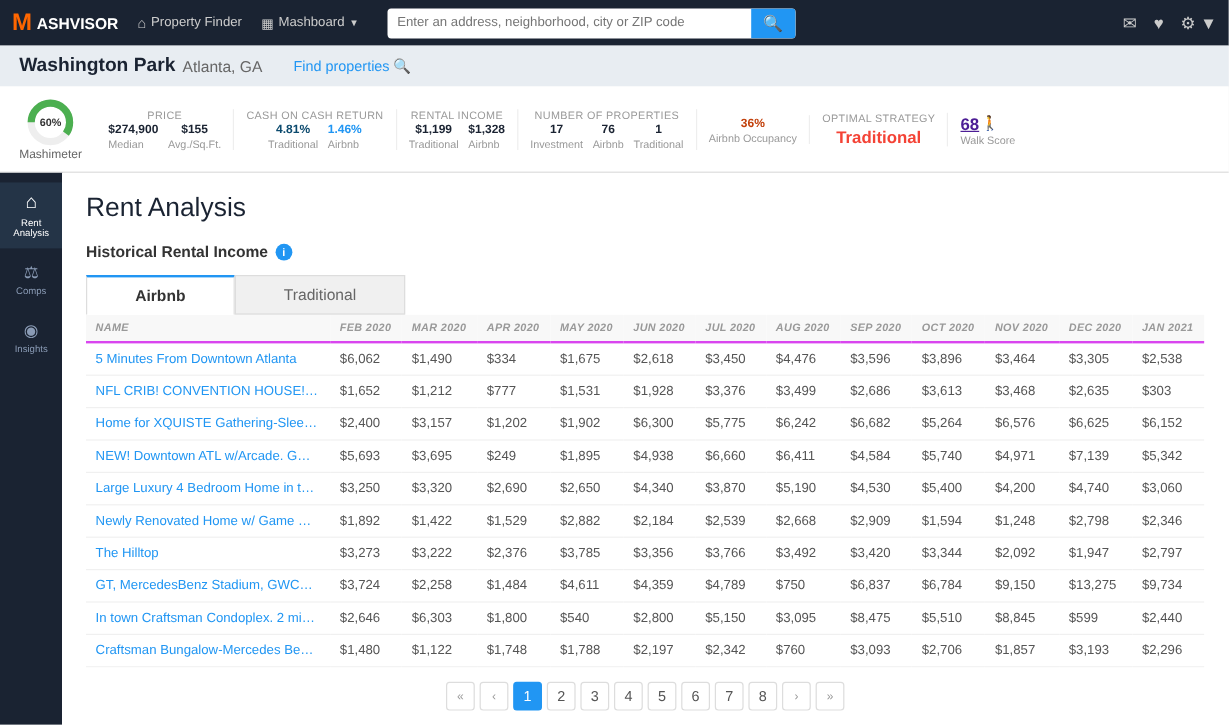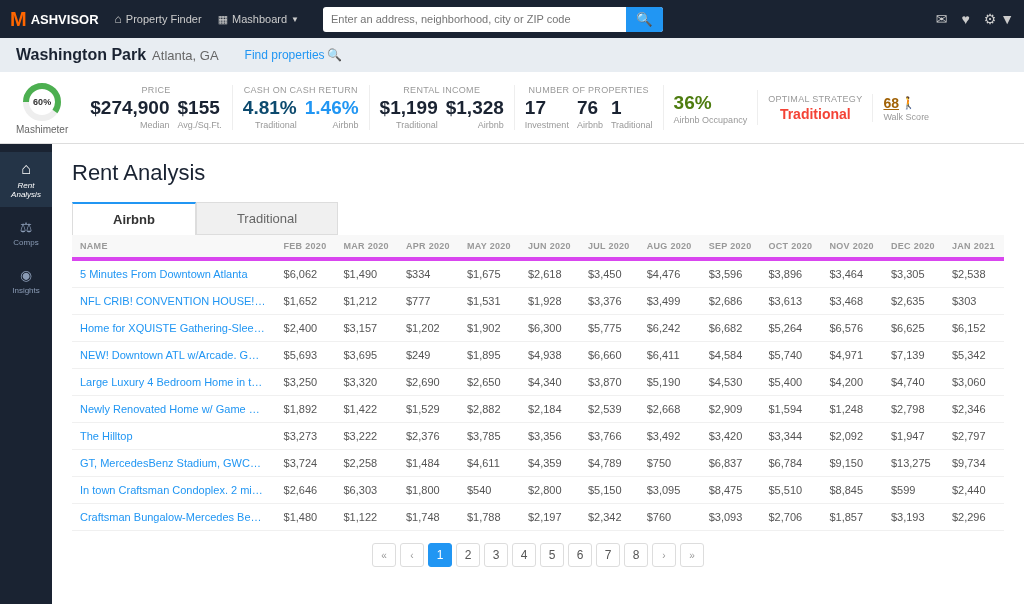--- a/index.html
+++ b/index.html
@@ -104,25 +104,25 @@
     .stat-group {
       display: flex;
       flex-direction: column;
       align-items: center;
       padding: 0 10px;
       border-right: 1px solid #eee;
     }
     .stat-group:last-child { border-right: none; }
     .stat-label { font-size: 9px; color: #999; text-transform: uppercase; letter-spacing: 0.3px; margin-bottom: 2px; }
     .stat-values { display: flex; gap: 8px; align-items: flex-end; }
-    .stat-value { font-size: 19px; font-weight: bold; color: #1a2332; }
-    .stat-sub { font-size: 9px; color: #999; text-align: right; margin-top: 1px; }
+    .stat-value { font-size: 10px; font-weight: bold; color: #1a2332; text-align: center; }
+    .stat-sub { font-size: 9px; color: #999; text-align: left; margin-top: 1px; }
     .green { color: #0c4a6e; }
     .blue { color: #2196f3; }
-    .teal { color: #4d7c0f; }
+    .teal { color: #c2410c; }
 
     
     .main-layout {
       display: flex;
       height: calc(604px - 38px - 42px - 64px);
     }
     .sidebar {
       width: 52px;
       background: #1a2332;
       display: flex;
@@ -212,22 +212,23 @@
       font-size: 11px;
     }
     .data-table th {
       background: #f8f8f8;
       color: #999;
       font-size: 9px;
       text-transform: uppercase;
       letter-spacing: 0.3px;
       padding: 6px 8px;
       text-align: left;
-      border-bottom: 4px solid #d946ef;
+      border-bottom: 2px solid #d946ef;
       white-space: nowrap;
+      font-style: italic;
     }
     .data-table td {
       padding: 7px 8px;
       border-bottom: 1px solid #f0f0f0;
       white-space: nowrap;
       color: #555;
     }
     .data-table td.name-col {
       color: #2196f3;
       cursor: pointer;
@@ -256,21 +257,21 @@
       background: #fff;
     }
     .page-btn.active {
       background: #2196f3;
       color: #fff;
       border-color: #2196f3;
     }
     .page-btn.nav { font-size: 10px; color: #999; }
 
     .traditional-label { color: #f44336; font-weight: bold; font-size: 14px; }
-    .walk-score { color: #a16207; font-weight: bold; font-size: 14px; text-decoration: underline; }
+    .walk-score { color: #4c1d95; font-weight: bold; font-size: 14px; text-decoration: underline; }
   </style>
 </head>
 <body>
 
 <div class="top-nav">
   <div class="logo">
     <span class="logo-m">M</span>
     <span style="color:#fff;font-size:13px;font-weight:bold;">ASHVISOR</span>
   </div>
   <div class="nav-btn">
@@ -406,35 +407,39 @@
       </div>
     </div>
   </div>
 </div>
 
 <div class="main-layout">
 
   <div class="sidebar">
     <div class="sidebar-item active">
       <span class="icon">⌂</span>
-      <span style="font-size:8px;color:#fff;font-style:italic;">Rent<br>Analysis</span>
+      <span style="font-size:8px;color:#fff;">Rent<br>Analysis</span>
     </div>
     <div class="sidebar-item">
       <span class="icon" style="font-size:14px;">⚖</span>
       <span style="font-size:8px;">Comps</span>
     </div>
     <div class="sidebar-item">
       <span class="icon" style="font-size:14px;">◉</span>
       <span style="font-size:8px;">Insights</span>
     </div>
   </div>
 
   <div class="content">
     <h1 class="page-title">Rent Analysis</h1>
 
+    <div class="section-title">
+      <span>Historical Rental Income</span>
+      <span class="info-icon">i</span>
+    </div>
 
     <div class="tab-bar">
       <div class="tab active">
         <span>Airbnb</span>
       </div>
       <div class="tab">
         <span>Traditional</span>
       </div>
     </div>
 

